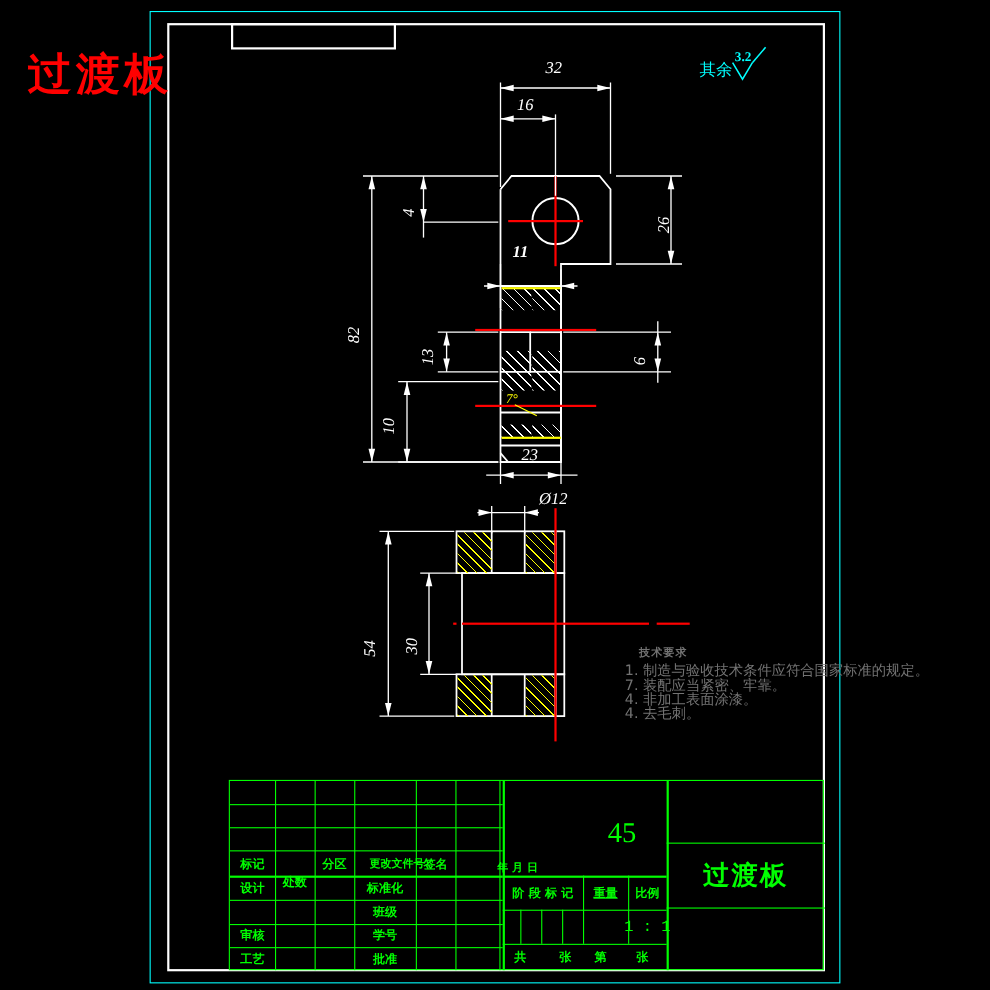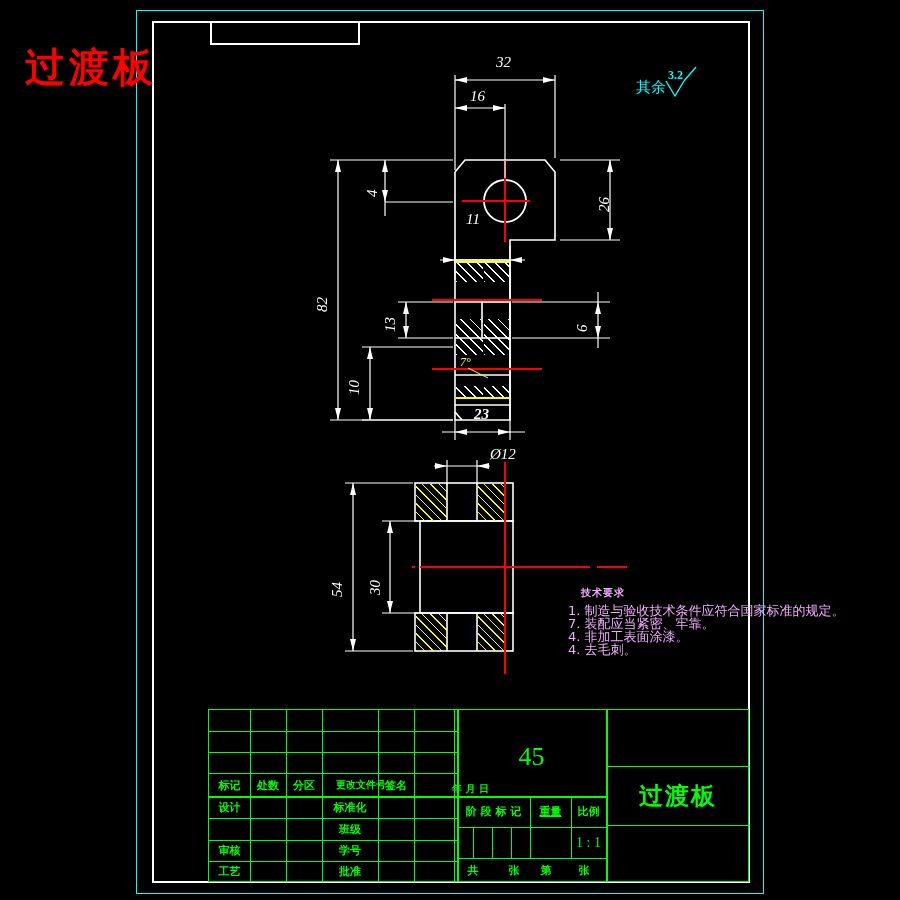--- a/index.html
+++ b/index.html
@@ -74,21 +74,21 @@
     align-items: flex-end;
   }
   .finish-val {
     font-family: "Liberation Serif", serif;
     font-size: 12px;
     line-height: 1;
     padding-bottom: 2px;
   }
 
   
-  .tech-block { position: absolute; color: #f0abfc; }
+  .tech-block { position: absolute; color: #737373; }
   .tech-title {
     font-family: "DejaVu Sans", sans-serif;
     font-size: 10px;
     font-weight: bold;
     text-align: center;
     margin-bottom: 4px;
     letter-spacing: 1px;
   }
   .tech-item {
     font-family: "DejaVu Sans", sans-serif;
@@ -109,23 +109,23 @@
     position: absolute;
     color: #00ff00;
     font-family: "DejaVu Sans", sans-serif;
     font-size: 11px;
     font-weight: bold;
     white-space: nowrap;
     display: flex;
     align-items: center;
     justify-content: center;
   }
-  .tbtext.big { font-size: 26px; font-weight: normal; font-family: "Liberation Serif", serif; }
+  .tbtext.big { font-size: 26px; font-weight: normal; font-family: "Liberation Serif", serif; padding-left: 34px; }
   .tbtext.name { font-size: 24px; letter-spacing: 2px; }
-  .tbtext.num { font-family: Liberation Serif, serif; font-size: 14px; font-weight: normal; }
+  .tbtext.num { font-family: Liberation Mono, monospace; font-size: 14px; font-weight: normal; }
 
   
   .hatch-w {
     position: absolute;
     background-image: repeating-linear-gradient(
       45deg, #ffffff 0px, #ffffff 1px, transparent 1px, transparent 7px);
   }
   .hatch-y {
     position: absolute;
     background-image: repeating-linear-gradient(
@@ -139,21 +139,21 @@
 <div id="root">
 
   <div class="cyan-frame" style="left:136px; top:10px; width:628px; height:884px;"></div>
 
   <div class="white-frame" style="left:152px; top:21px; width:598px; height:862px;"></div>
 
   <div class="red-title" style="left:25px; top:40px;">过渡板</div>
 
   <div class="white-frame" style="left:210px; top:21px; width:150px; height:24px; border-width:2px;"></div>
 
-  <div class="finish-note" style="left:636px; top:47px;margin-top:24px;">
+  <div class="finish-note" style="left:636px; top:47px;">
     <span>其余</span>
     <span style="position:relative; display:inline-block; width:44px; height:26px;">
       <span class="finish-val" style="position:absolute; left:2px; top:-2px;font-weight:bold;">3.2</span>
       <svg width="44" height="26" style="left:0; top:0;">
         <polyline points="0,10 9,25 18,10" fill="none" stroke="#00ffff" stroke-width="1.4"></polyline>
         <line x1="18" y1="10" x2="30" y2="-4" stroke="#00ffff" stroke-width="1.4"></line>
       </svg>
     </span>
   </div>
 
@@ -264,25 +264,25 @@
     <g stroke="#ffff00" stroke-width="1" fill="none">
       <line x1="318" y1="348" x2="338" y2="358"></line>
     </g>
   </svg>
 
   <div class="dim" style="left:496px; top:54px;">32</div>
   <div class="dim" style="left:470px; top:88px;">16</div>
   <div class="dim dim-v" style="left:613px; top:195px;">26</div>
   <div class="dim dim-v" style="left:331px; top:295px;">82</div>
   <div class="dim dim-v" style="left:381px; top:180px;">4</div>
-  <div class="dim" style="left:466px; top:211px;">11</div>
+  <div class="dim" style="left:466px; top:222px;font-weight:bold;">11</div>
   <div class="dim dim-v" style="left:399px; top:315px;">13</div>
   <div class="dim dim-v" style="left:363px; top:378px;">10</div>
   <div class="dim dim-v" style="left:591px; top:315px;">6</div>
-  <div class="dim" style="left:474px; top:406px;font-weight:bold;">23</div>
+  <div class="dim" style="left:474px; top:406px;">23</div>
   <div class="dim-yellow" style="left:460px; top:355px;">7°</div>
 
   <svg width="600" height="260" style="left:150px; top:440px;">
     <g stroke="#ffffff" stroke-width="1.6" fill="none">
 
       <rect x="265" y="43" width="90" height="38"></rect>
       <rect x="355" y="43" width="8" height="38"></rect>
 
       <rect x="270" y="81" width="93" height="92"></rect>
 
@@ -370,21 +370,21 @@
     <div class="tbline" style="left:264px; top:117px; width:1px; height:31px;"></div>
     <div class="tbline" style="left:283px; top:117px; width:1px; height:31px;"></div>
     <div class="tbline" style="left:302px; top:117px; width:1px; height:31px;"></div>
     <div class="tbline" style="left:321px; top:86px; width:1px; height:62px;"></div>
     <div class="tbline" style="left:362px; top:86px; width:1px; height:62px;"></div>
 
     <div class="tbline" style="left:397px; top:56px; width:144px; height:1px;"></div>
     <div class="tbline" style="left:397px; top:115px; width:144px; height:1px;"></div>
 
     <div class="tbtext" style="left:0; top:64px; width:41px; height:22px;">标记</div>
-    <div class="tbtext" style="left:41px; top:64px; width:36px; height:22px;text-align:right;">处数</div>
+    <div class="tbtext" style="left:41px; top:80px; width:36px; height:22px;text-align:right;">处数</div>
     <div class="tbtext" style="left:77px; top:64px; width:36px; height:22px;">分区</div>
     <div class="tbtext" style="left:124px; top:64px; width:56px; height:22px; font-size:10px;text-align:center;">更改文件号</div>
     <div class="tbtext" style="left:169px; top:64px; width:36px; height:22px;">签名</div>
     <div class="tbtext" style="left:205px; top:68px; width:43px; height:22px; font-size:10px;padding-left:35px;">年  月  日</div>
 
     <div class="tbtext" style="left:0; top:87px; width:41px; height:21px;">设计</div>
     <div class="tbtext" style="left:113px; top:87px; width:56px; height:21px;">标准化</div>
 
     <div class="tbtext" style="left:0; top:108px; width:41px; height:22px;"></div>
     <div class="tbtext" style="left:113px; top:108px; width:56px; height:22px;">班级</div>

